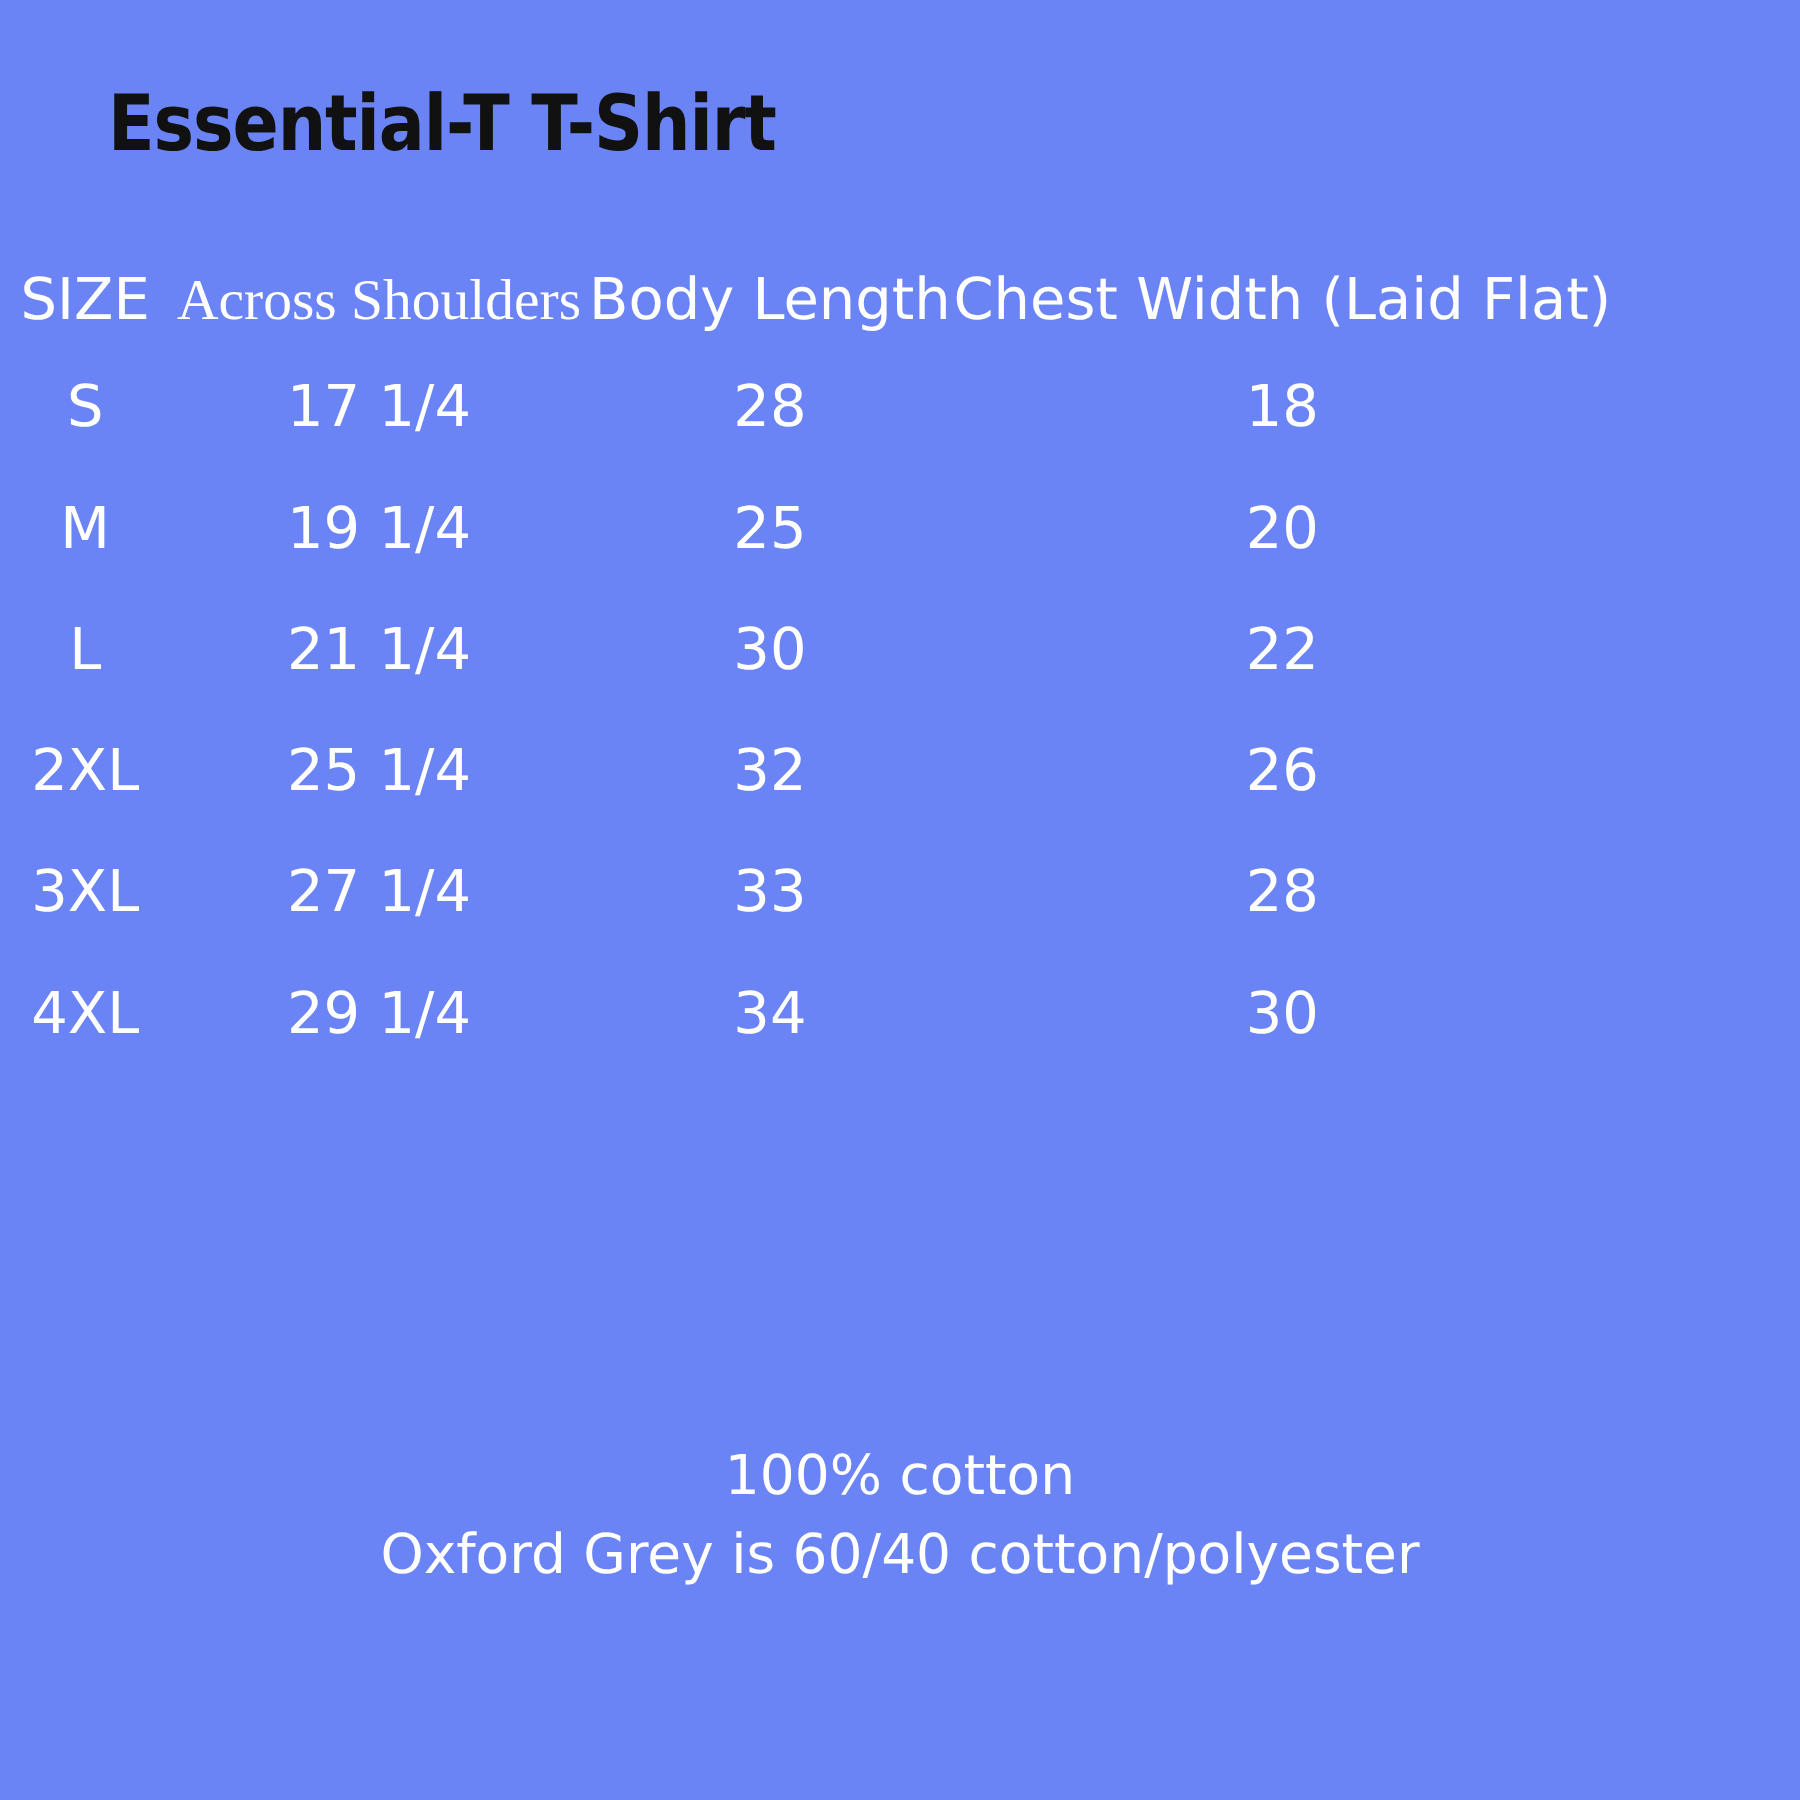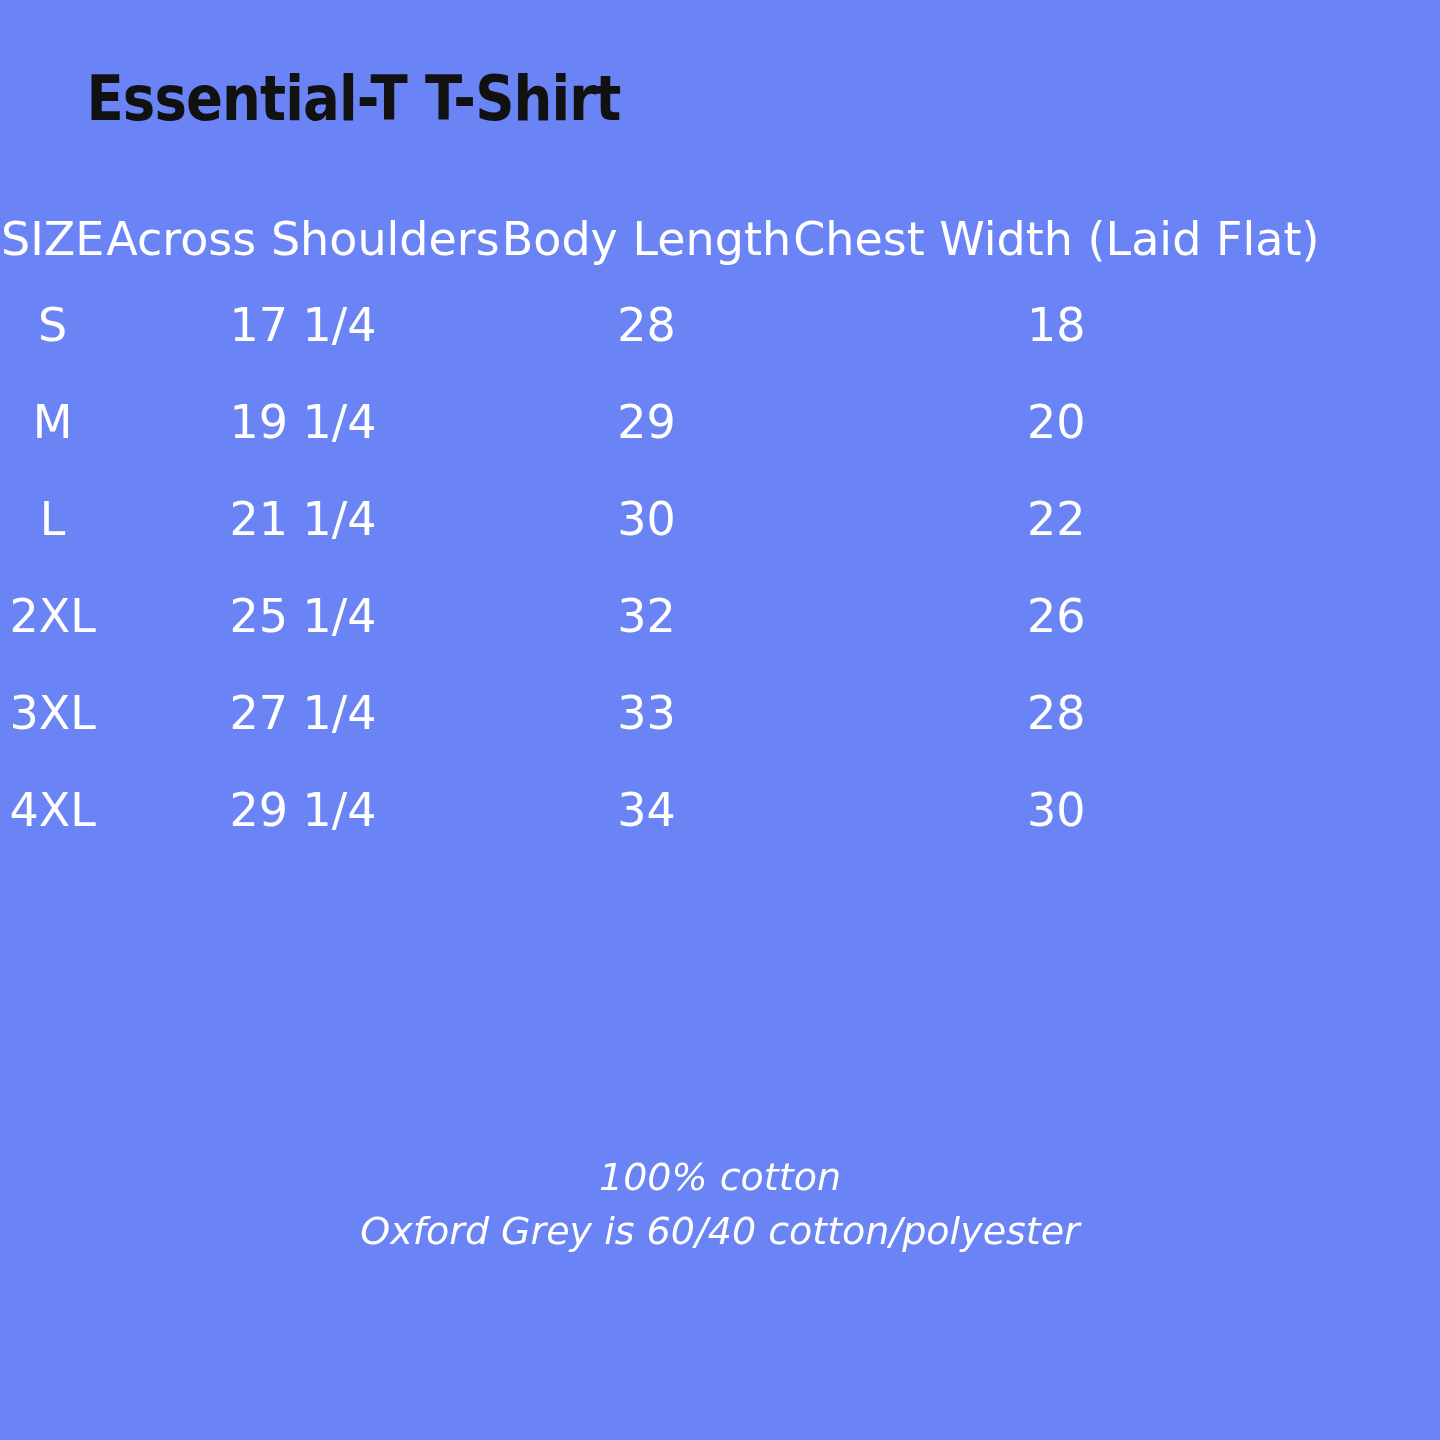--- a/index.html
+++ b/index.html
@@ -46,34 +46,33 @@
     text-align: center;
     white-space: nowrap;
   }
   .size-table td {
     text-align: center;
     height: 95px;
     vertical-align: middle;
     white-space: nowrap;
   }
   .col-size { width: 200px; }
-  .col-shoulders { width: 350px; }
+  .col-shoulders { width: 350px; font-family: Liberation Serif, serif; }
   .col-length { width: 290px; }
   .col-chest { width: 450px; }
 
   .notes {
     position: absolute;
     left: 0;
     right: 0;
     top: 1150px;
     text-align: center;
     color: #FFFFFF;
-    font-size: 38px;
+    font-size: 44px;
     line-height: 1.43;
-    font-style: italic;
   }
   .notes div {
     white-space: nowrap;
   }
 </style>
 </head>
 <body>
 
 <div class="page">
 
@@ -91,21 +90,21 @@
     <tbody>
       <tr>
         <td>S</td>
         <td>17 1/4</td>
         <td>28</td>
         <td>18</td>
       </tr>
       <tr>
         <td>M</td>
         <td>19 1/4</td>
-        <td>29</td>
+        <td>25</td>
         <td>20</td>
       </tr>
       <tr>
         <td>L</td>
         <td>21 1/4</td>
         <td>30</td>
         <td>22</td>
       </tr>
       <tr>
         <td>2XL</td>

